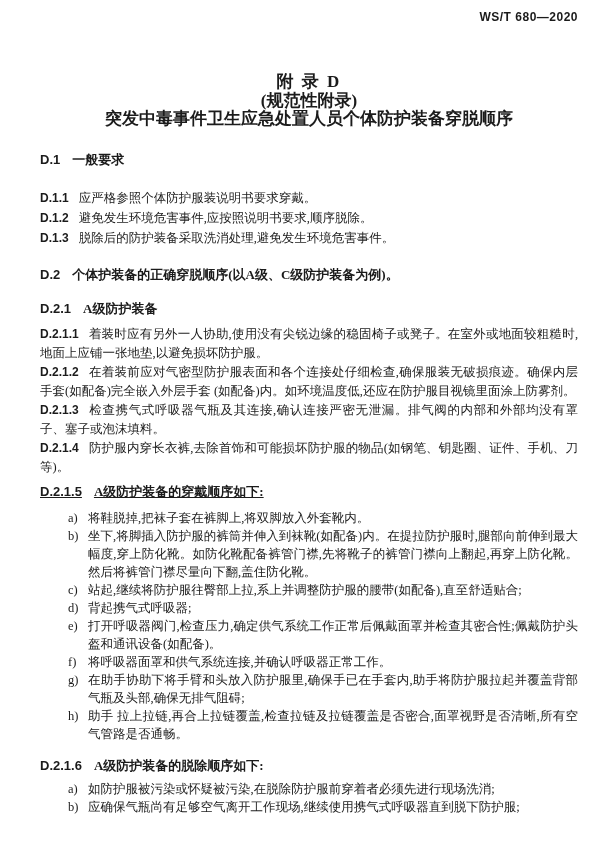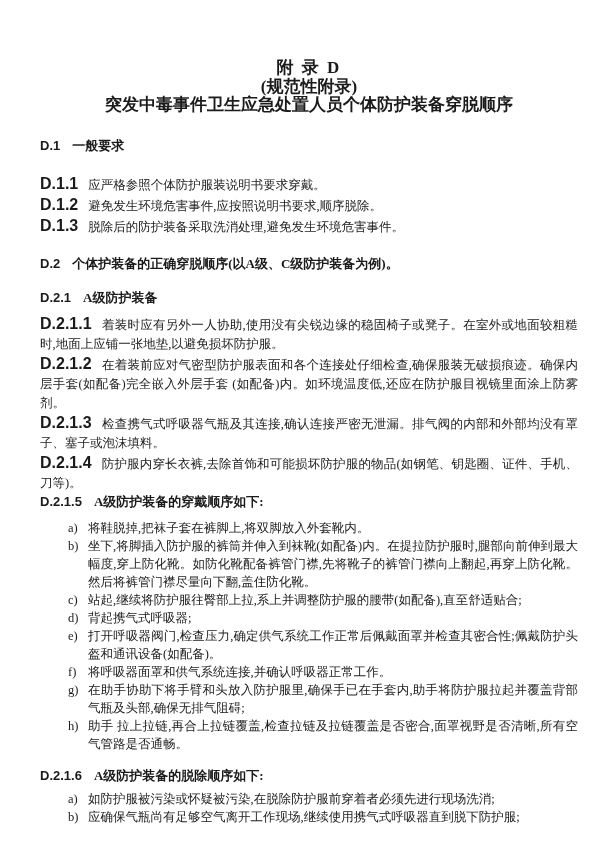--- a/index.html
+++ b/index.html
@@ -36,34 +36,34 @@
     font-size: 13px;
     line-height: 17px;
   }
   .heading .num {
     font-family: "Liberation Sans", "DejaVu Sans", sans-serif;
     margin-right: 12px;
   }
   .h-d1   { margin-top: 22px; }
   .h-d2   { margin-top: 18px; }
   .h-d21  { margin-top: 17px; }
-  .h-d215 { margin-top: 0; }
+  .h-d215 { margin-top: 6px; text-decoration: underline; }
   .h-d216 { margin-top: 14px; }
   .clauses-d1 { margin-top: 20px; }
   .clauses-d1 .clause { line-height: 20px; }
   .clauses-d21 { margin-top: 8px; }
   .clauses-d21 .clause { line-height: 19px; }
   .clause {
     font-size: 12.5px;
     text-align: justify;
   }
   .clause .num {
     font-family: "Liberation Sans", "DejaVu Sans", sans-serif;
     font-weight: bold;
-    font-size: 16px;
+    font-size: 12px;
     margin-right: 10px;
   }
   .ordered-list { margin-top: 8px; padding-left: 28px; }
   .ordered-list.first { margin-top: 9px; }
   .ordered-list.second { margin-top: 6px; }
   .li {
     display: flex;
     font-size: 12.5px;
     line-height: 18px;
   }
@@ -81,20 +81,21 @@
     top: 844px;
     font-size: 11.5px;
     line-height: 14px;
   }
 </style>
 </head>
 <body>
 
 <div class="page">
 
+  <div class="doc-header">WS/T 680—2020</div>
 
   <div class="appendix">
     <div class="ap-label">附 录 D</div>
     <div>(规范性附录)</div>
     <div>突发中毒事件卫生应急处置人员个体防护装备穿脱顺序</div>
   </div>
 
   <div class="heading h-d1">
     <span class="num">D.1</span><span>一般要求</span>
   </div>

